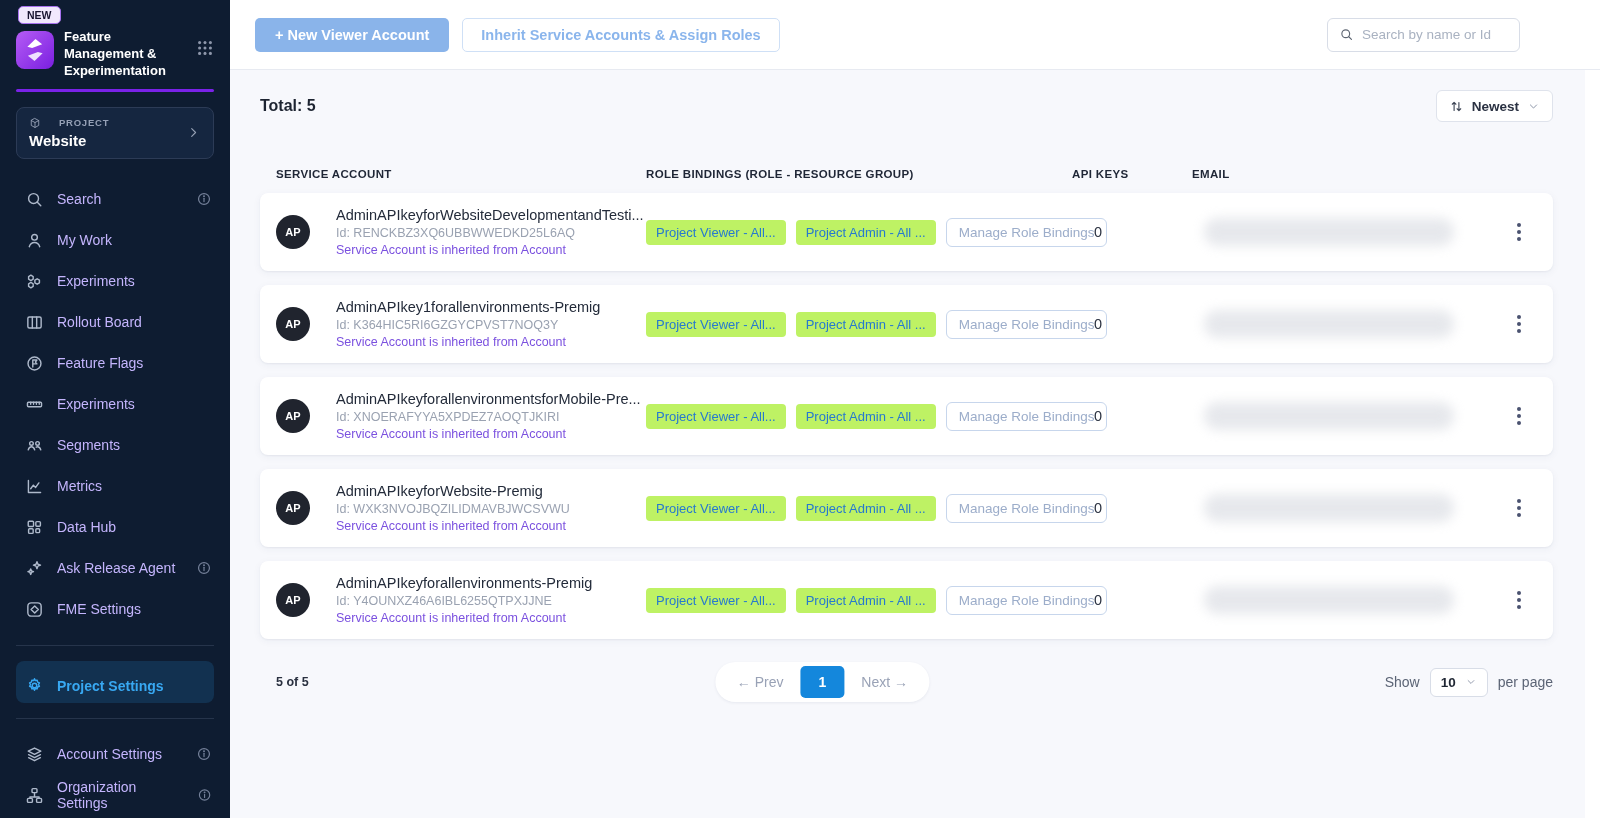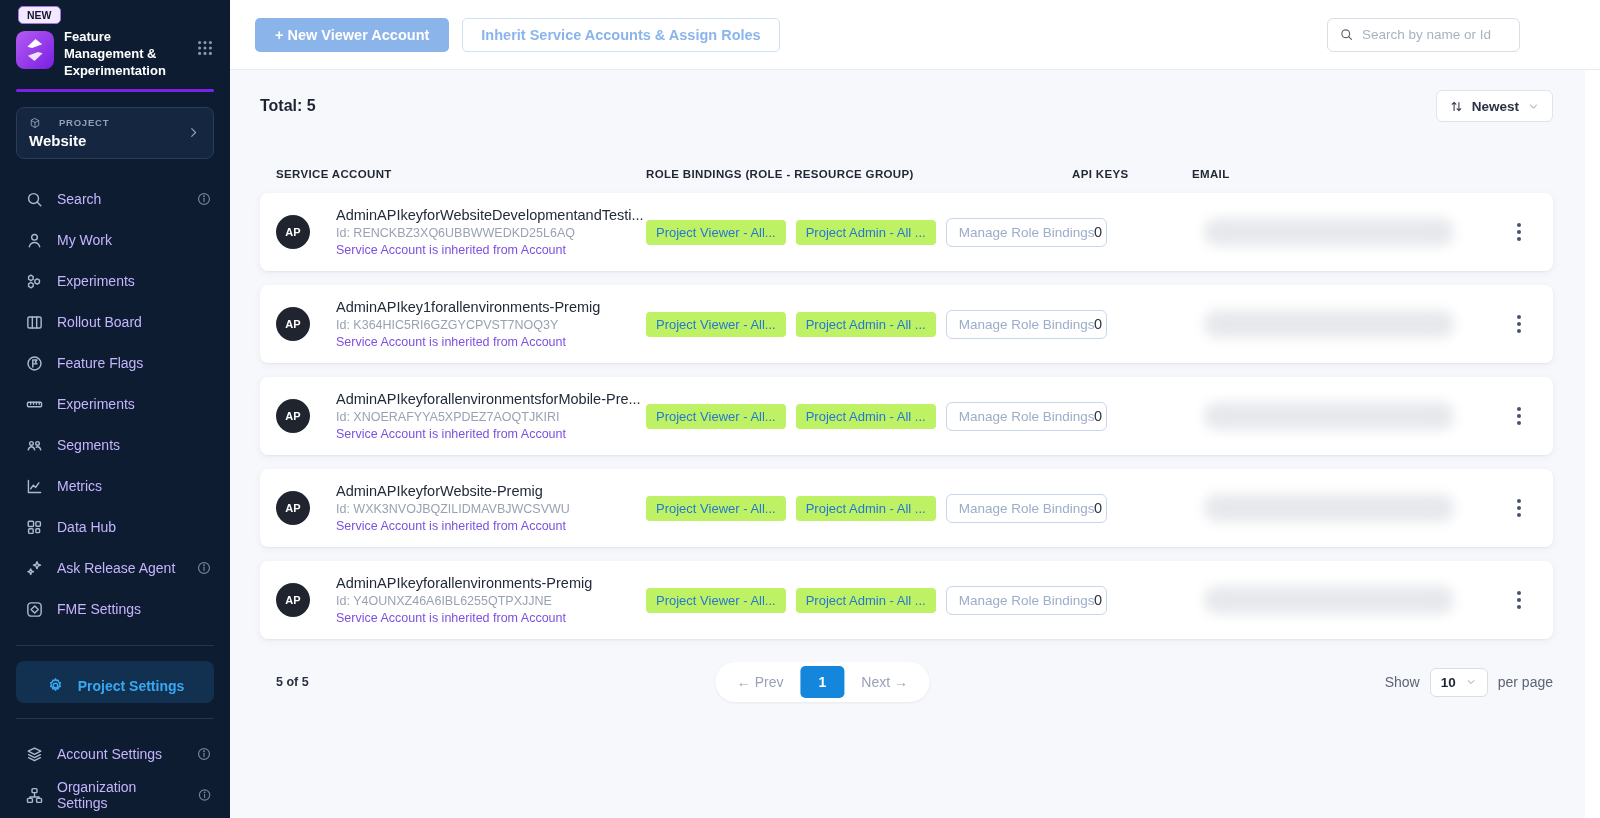--- a/index.html
+++ b/index.html
@@ -37,21 +37,21 @@
   nav { margin-top:20px; }
   .nav-item {
     display:flex; align-items:center; gap:13px; height:41px; padding:0 18px 0 25px;
     font-size:14px; color:#c4b5fd; cursor:pointer;
   }
   .nav-item .nicon { width:19px; height:19px; color:#aeb9cb; flex:none; }
   .nav-item .info { margin-left:auto; width:16px; height:16px; color:#75819a; }
   .divider { height:1px; background:#26344b; margin:15px 16px; }
   .nav-item.active {
     margin:0 16px; padding:8px 9px 0 9px; height:42px; border-radius:8px;
-    background:#123150; color:#38a8f2; font-weight:600;justify-content:center;
+    background:#123150; color:#38a8f2; font-weight:600;
   }
   .nav-item.active .nicon { color:#38a8f2; }
 
   
   .main { flex:1; background:#fff; display:flex; flex-direction:column; }
   .toolbar {
     height:70px; background:#fff; display:flex; align-items:center;
     padding:0 80px 0 25px; border-bottom:1px solid #e7eaf1;
   }
   .btn-primary {

